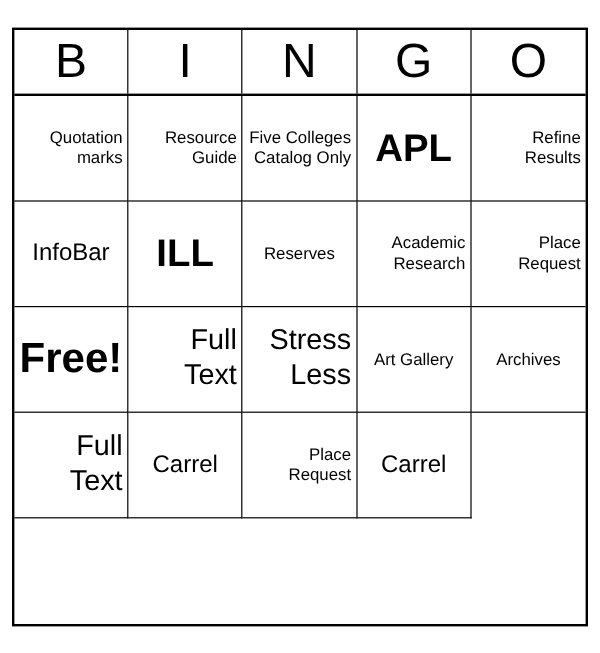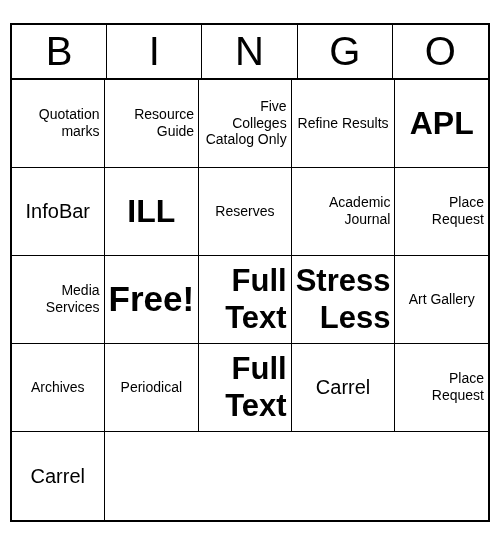--- a/index.html
+++ b/index.html
@@ -67,22 +67,22 @@
     .bingo-cell:nth-child(n+21) {
       border-bottom: none;
     }
 
     .bingo-cell.large-text {
       font-size: 20px;
       font-weight: normal;
     }
 
     .bingo-cell.medium-large {
-      font-size: 31px;
-      font-weight: bold;
+      font-size: 24px;
+      font-weight: normal;
     }
 
     .bingo-cell.extra-large {
       font-size: 32px;
       font-weight: bold;
     }
 
     .bingo-cell.free-cell {
       font-size: 35px;
       font-weight: bold;
@@ -100,32 +100,30 @@
     <div class="bingo-header-cell">B</div>
     <div class="bingo-header-cell">I</div>
     <div class="bingo-header-cell">N</div>
     <div class="bingo-header-cell">G</div>
     <div class="bingo-header-cell">O</div>
   </div>
   <div class="bingo-grid" id="bingo-grid">
   <div class="bingo-cell">Quotation marks</div>
       <div class="bingo-cell">Resource Guide</div>
       <div class="bingo-cell">Five Colleges Catalog Only</div>
+      <div class="bingo-cell extra-large">APL</div>
       <div class="bingo-cell">Refine Results</div>
-      <div class="bingo-cell extra-large">APL</div>
       <div class="bingo-cell large-text">InfoBar</div>
       <div class="bingo-cell extra-large">ILL</div>
       <div class="bingo-cell">Reserves</div>
-      <div class="bingo-cell">Academic Journal</div>
+      <div class="bingo-cell">Academic Research</div>
       <div class="bingo-cell">Place Request</div>
-      <div class="bingo-cell">Media Services</div>
       <div class="bingo-cell free-cell">Free!</div>
       <div class="bingo-cell medium-large">Full Text</div>
       <div class="bingo-cell medium-large">Stress Less</div>
       <div class="bingo-cell">Art Gallery</div>
       <div class="bingo-cell">Archives</div>
-      <div class="bingo-cell">Periodical</div>
       <div class="bingo-cell medium-large">Full Text</div>
       <div class="bingo-cell large-text">Carrel</div>
       <div class="bingo-cell">Place Request</div>
       <div class="bingo-cell large-text">Carrel</div>
     </div>
 </div>
 
 </body></html>

